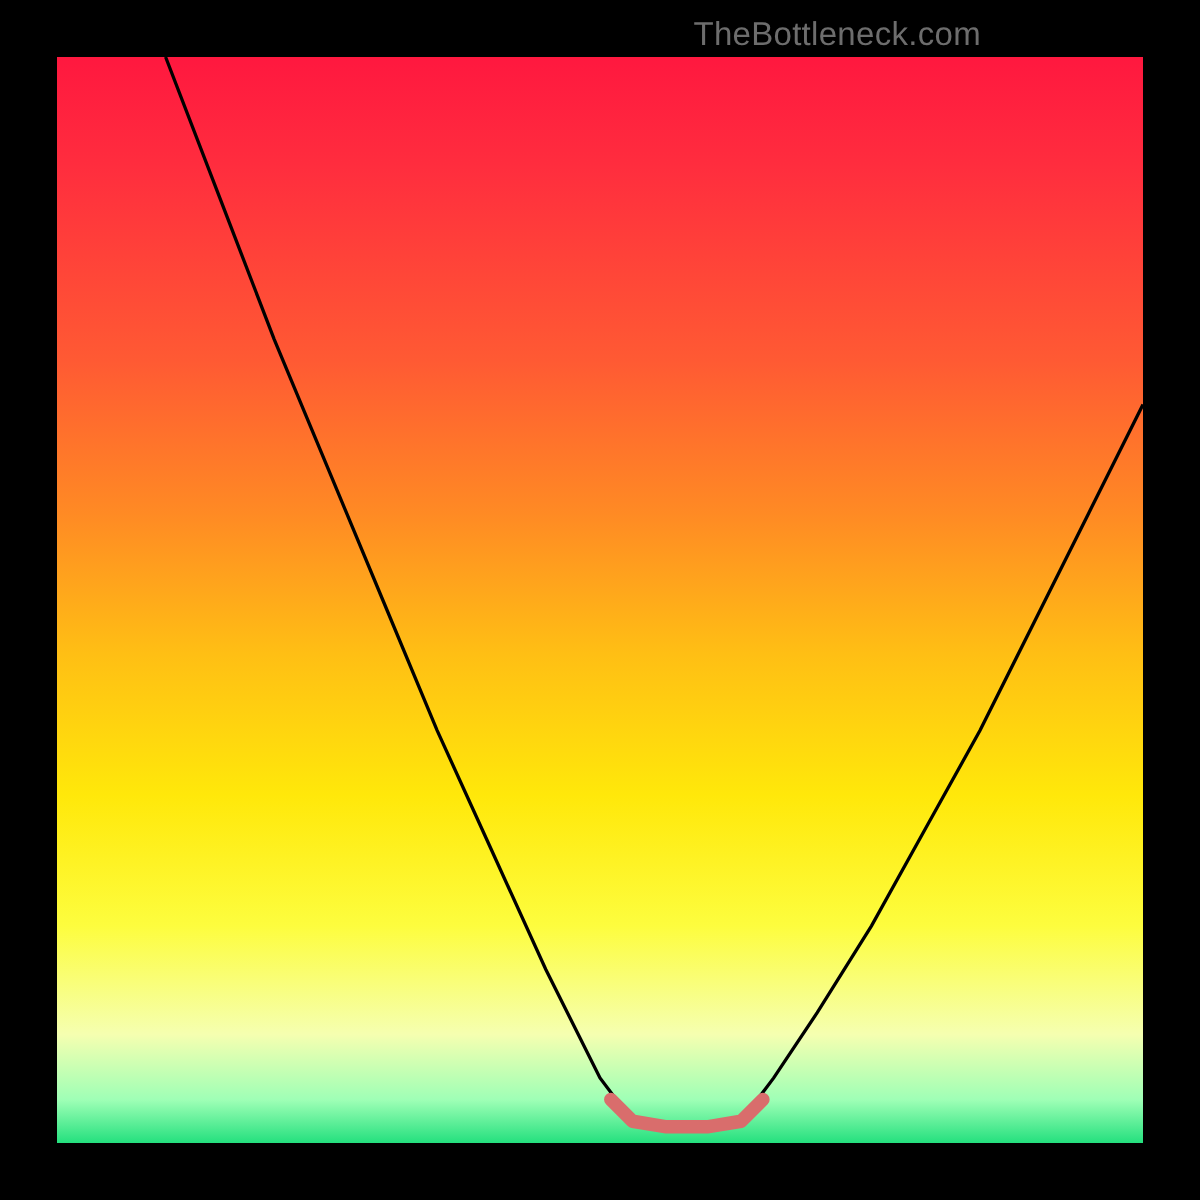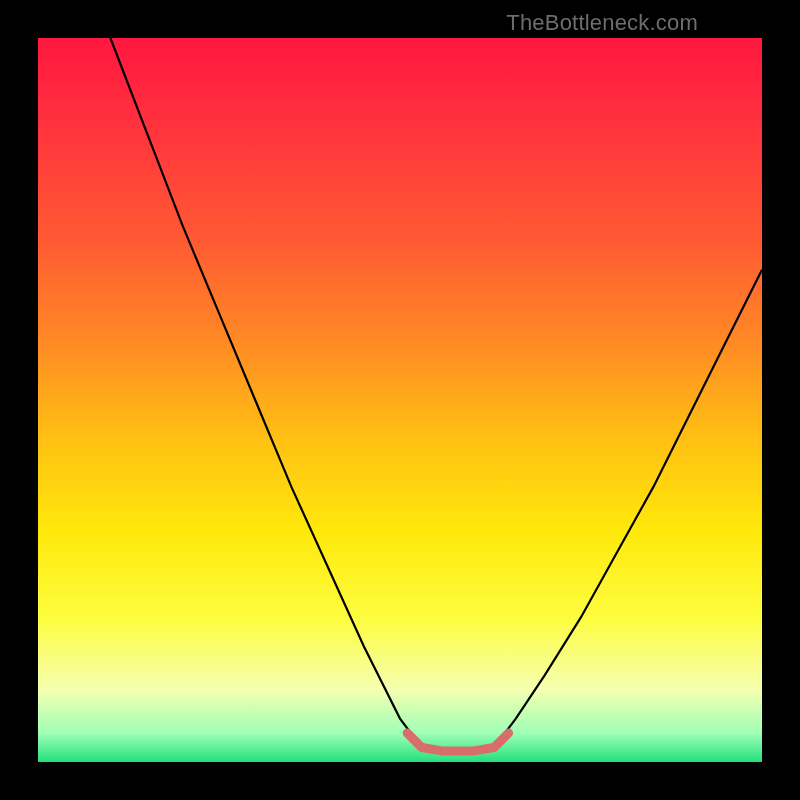--- a/index.html
+++ b/index.html
@@ -9,21 +9,20 @@
     height: 800px;
     overflow: hidden;
     background: #000;
     font-family: Arial, Helvetica, sans-serif;
   }
   .frame {
     position: relative;
     width: 668px;
     height: 800px;
     background: #000;
-    padding-left: 44px;
   }
   .plot-area {
     position: absolute;
     left: 38px;
     top: 38px;
     width: 724px;
     height: 724px;
     
     background: linear-gradient(
       to bottom,

